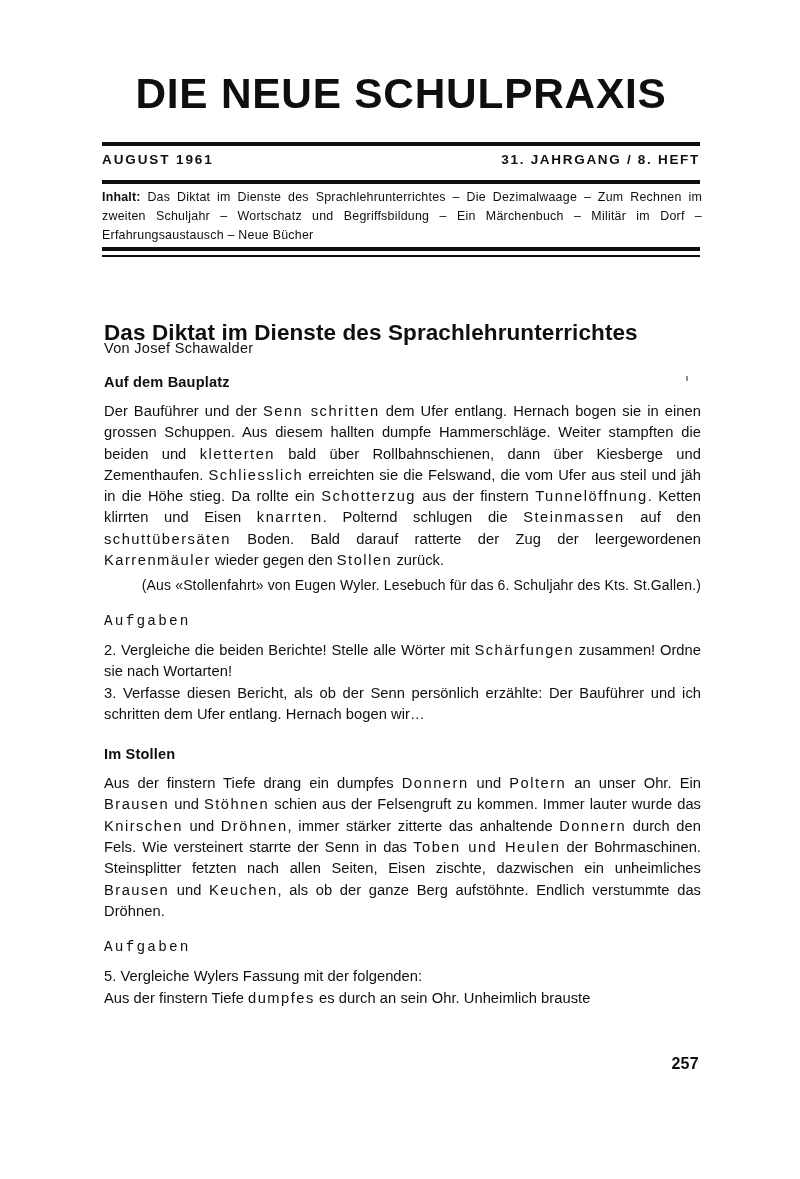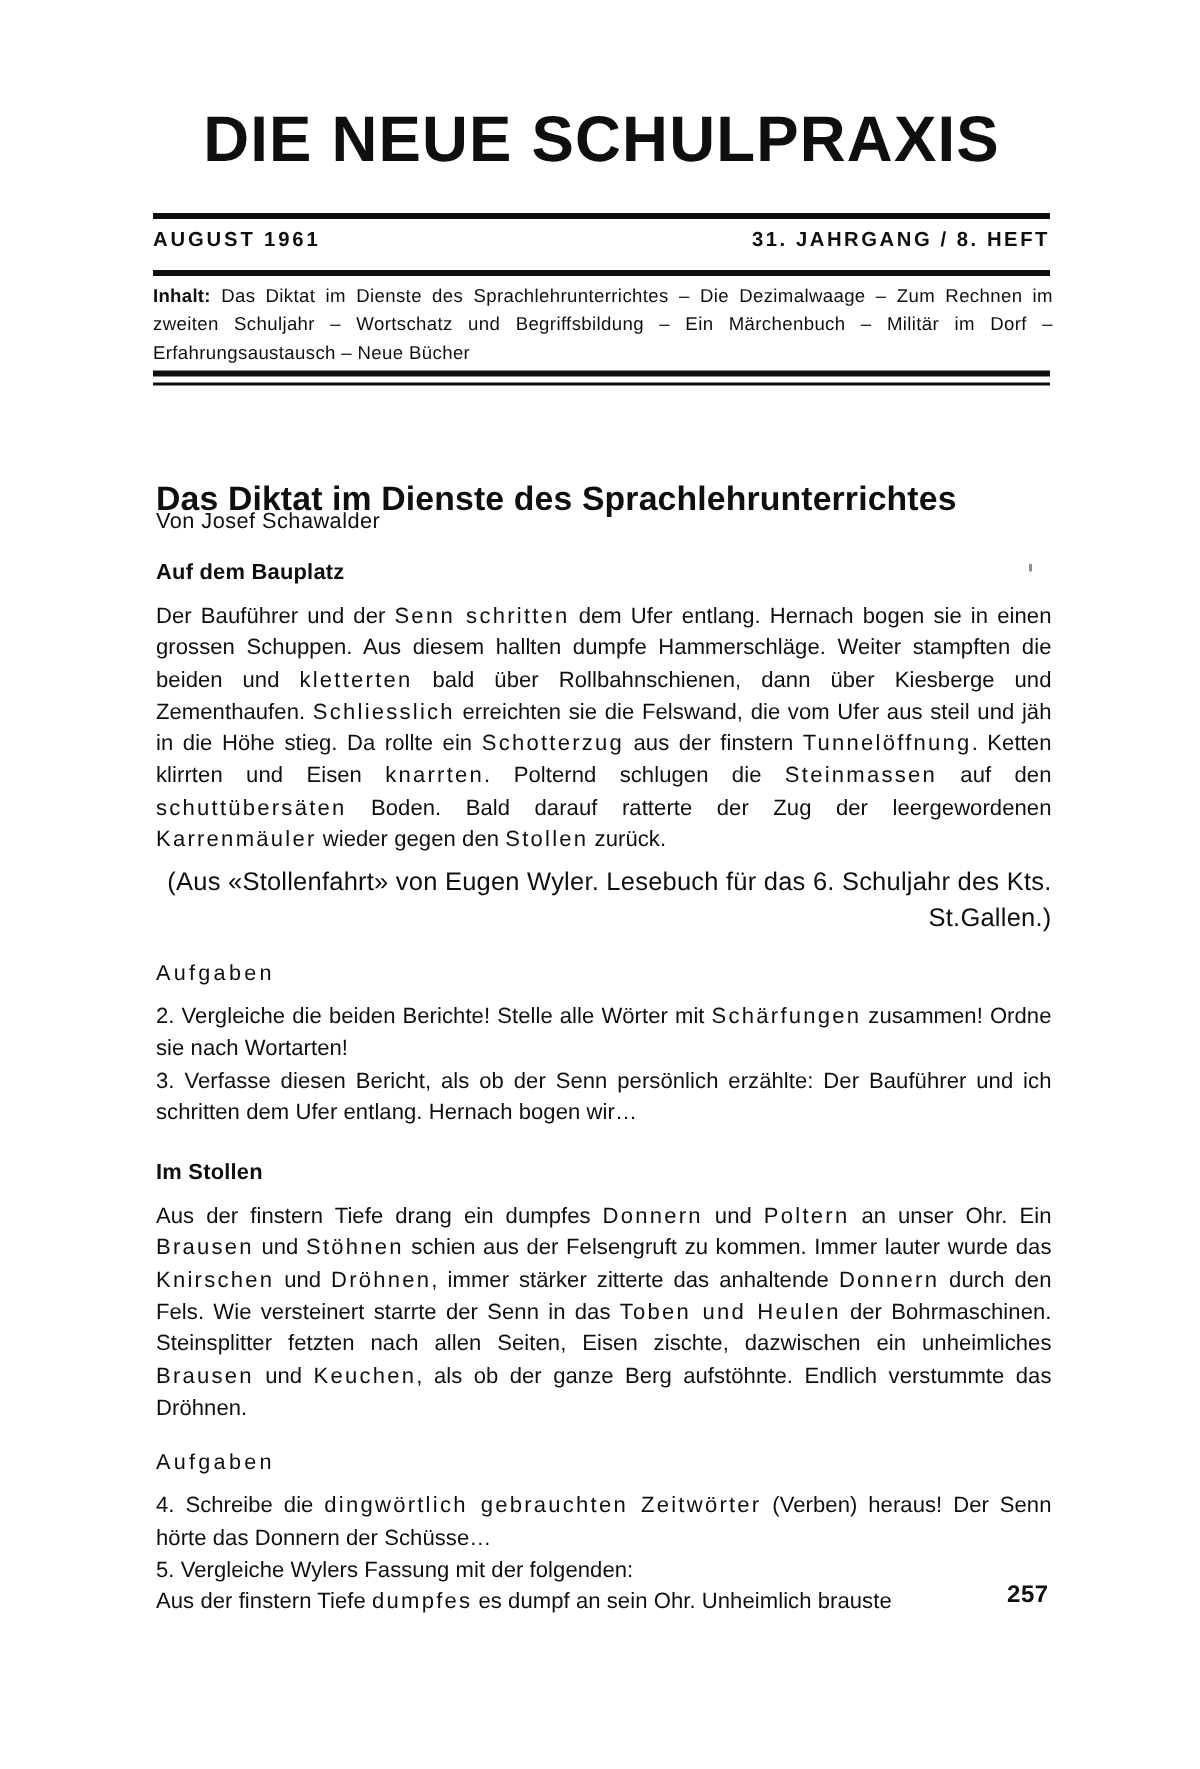--- a/index.html
+++ b/index.html
@@ -127,31 +127,32 @@
     letter-spacing: 0.05px;
     margin: 0;
     text-align: justify;
     text-align-last: left;
     hyphens: manual;
   }
 
   .sp  { letter-spacing: 1.5px; }
 
   .citation {
-    font-size: 17px;
+    font-size: 14px;
     letter-spacing: 0.15px;
     text-align: right;
     margin: 5px 0 0 0;
     line-height: 1.4;
   }
 
   .aufgaben-label {
     font-size: 14.4px;
     letter-spacing: 2.2px;
     margin: 17px 0 11px 0;
+    font-family: Liberation Mono, monospace;
   }
 
   .task {
     font-size: 14.7px;
     line-height: 21.3px;
     letter-spacing: 0.05px;
     margin: 0;
     text-align: justify;
     text-align-last: left;
   }
@@ -211,20 +212,19 @@
       <div class="sec-heading">Auf dem Bauplatz</div>
       <p class="body-par"><span>Der Bauführer und der </span><span class="sp">Senn schritten</span><span> dem Ufer entlang. Hernach bogen sie in einen grossen Schuppen. Aus diesem hallten dumpfe Hammerschläge. Weiter stampften die beiden und </span><span class="sp">kletterten</span><span> bald über Rollbahnschienen, dann über Kiesberge und Zementhaufen. </span><span class="sp">Schliesslich</span><span> erreichten sie die Felswand, die vom Ufer aus steil und jäh in die Höhe stieg. Da rollte ein </span><span class="sp">Schotterzug</span><span> aus der finstern </span><span class="sp">Tunnelöffnung</span><span>. Ketten klirrten und Eisen </span><span class="sp">knarrten</span><span>. Polternd schlugen die </span><span class="sp">Steinmassen</span><span> auf den </span><span class="sp">schuttübersäten</span><span> Boden. Bald darauf ratterte der Zug der leergewordenen </span><span class="sp">Karrenmäuler</span><span> wieder gegen den </span><span class="sp">Stollen</span><span> zurück.</span></p>
       <p class="citation">(Aus «Stollenfahrt» von Eugen Wyler. Lesebuch für das 6. Schuljahr des Kts. St.Gallen.)</p>
       <div class="aufgaben-label">Aufgaben</div>
       <p class="task"><span>2. Vergleiche die beiden Berichte! Stelle alle Wörter mit </span><span class="sp">Schärfungen</span><span> zusammen! Ordne sie nach Wortarten!</span></p>
       <p class="task"><span>3. Verfasse diesen Bericht, als ob der Senn persönlich erzählte: Der Bauführer und ich schritten dem Ufer entlang. Hernach bogen wir…</span></p>
       <div class="gap-lg"></div>
       <div class="sec-heading">Im Stollen</div>
       <p class="body-par"><span>Aus der finstern Tiefe drang ein dumpfes </span><span class="sp">Donnern</span><span> und </span><span class="sp">Poltern</span><span> an unser Ohr. Ein </span><span class="sp">Brausen</span><span> und </span><span class="sp">Stöhnen</span><span> schien aus der Felsengruft zu kommen. Immer lauter wurde das </span><span class="sp">Knirschen</span><span> und </span><span class="sp">Dröhnen</span><span>, immer stärker zitterte das anhaltende </span><span class="sp">Donnern</span><span> durch den Fels. Wie versteinert starrte der Senn in das </span><span class="sp">Toben und Heulen</span><span> der Bohrmaschinen. Steinsplitter fetzten nach allen Seiten, Eisen zischte, dazwischen ein unheimliches </span><span class="sp">Brausen</span><span> und </span><span class="sp">Keuchen</span><span>, als ob der ganze Berg aufstöhnte. Endlich verstummte das Dröhnen.</span></p>
       <div class="aufgaben-label">Aufgaben</div>
-      <p class="task"><span>4. Schreibe die </span><span class="sp">dingwörtlich gebrauchten Zeitwörter</span><span> (Verben) heraus! Der Senn hörte das Donnern der Schüsse…</span></p>
       <p class="task"><span>5. Vergleiche Wylers Fassung mit der folgenden:</span></p>
-      <p class="task"><span>Aus der finstern Tiefe </span><span class="sp">dumpfes</span><span> es dumpf an sein Ohr. Unheimlich brauste</span></p>
+      <p class="task"><span>Aus der finstern Tiefe </span><span class="sp">dumpfes</span><span> es durch an sein Ohr. Unheimlich brauste</span></p>
     </div>
 
   <div class="page-number">257</div>
 
 </div>
 
 </body></html>

